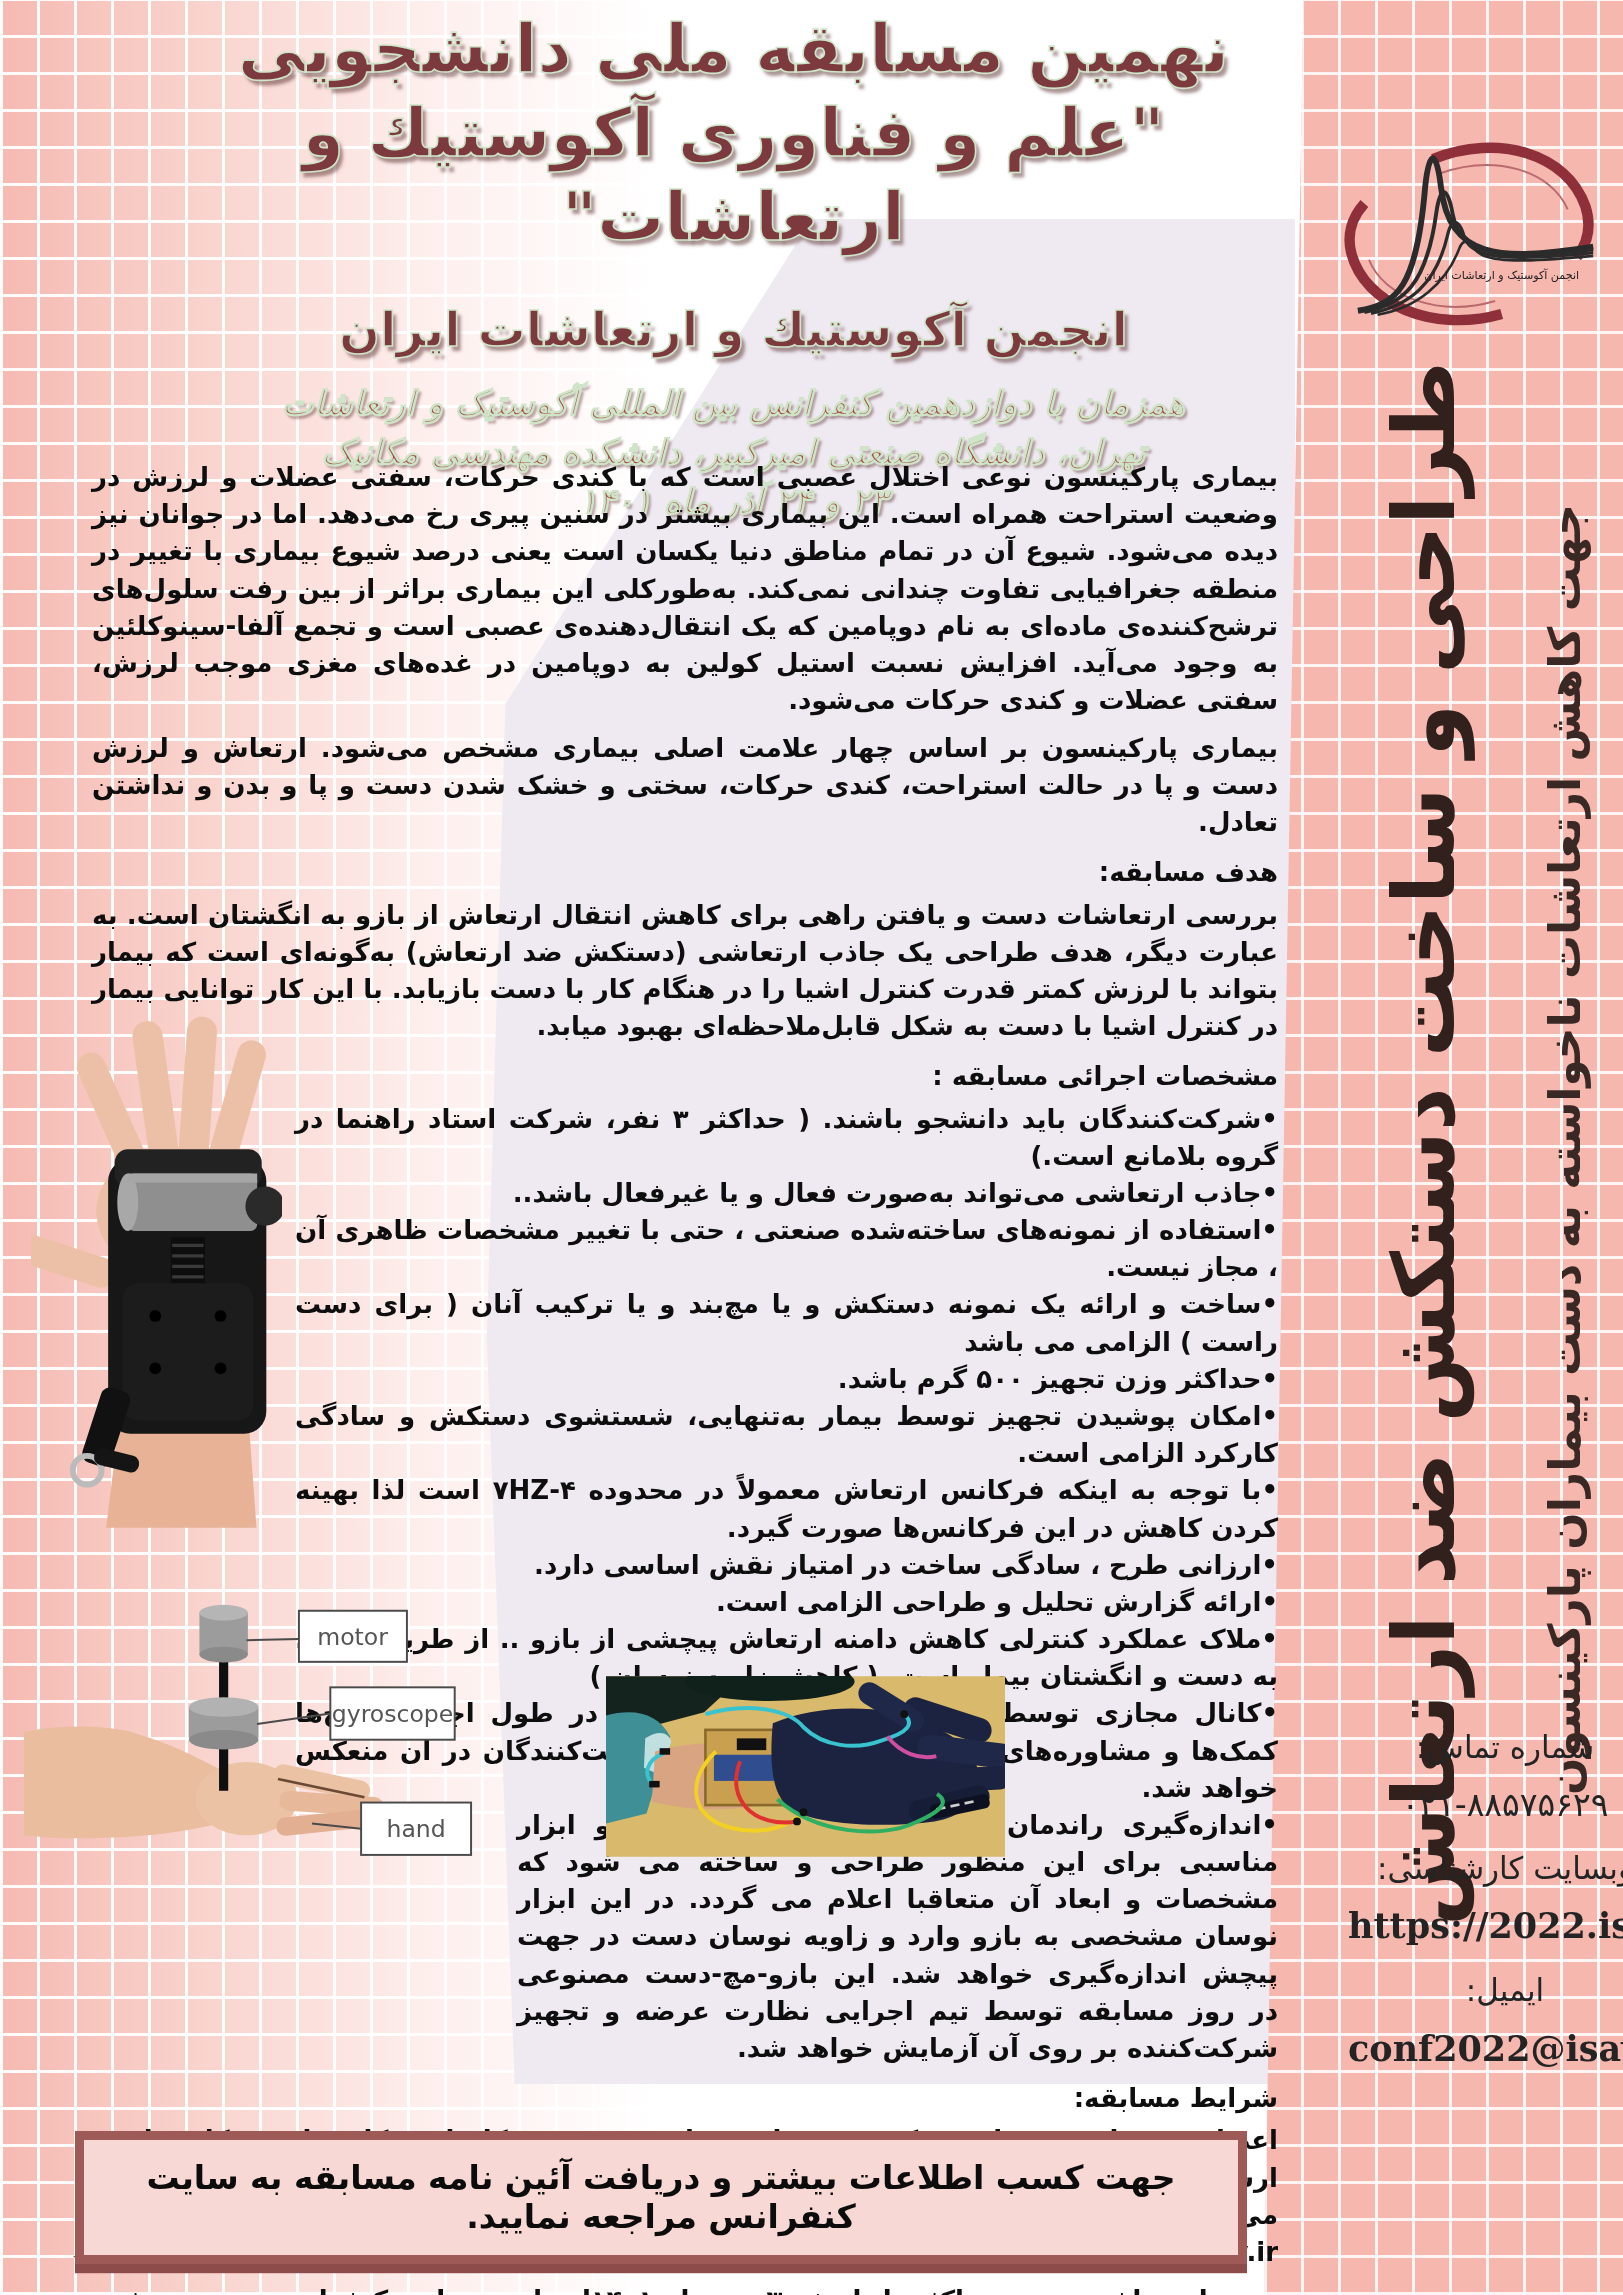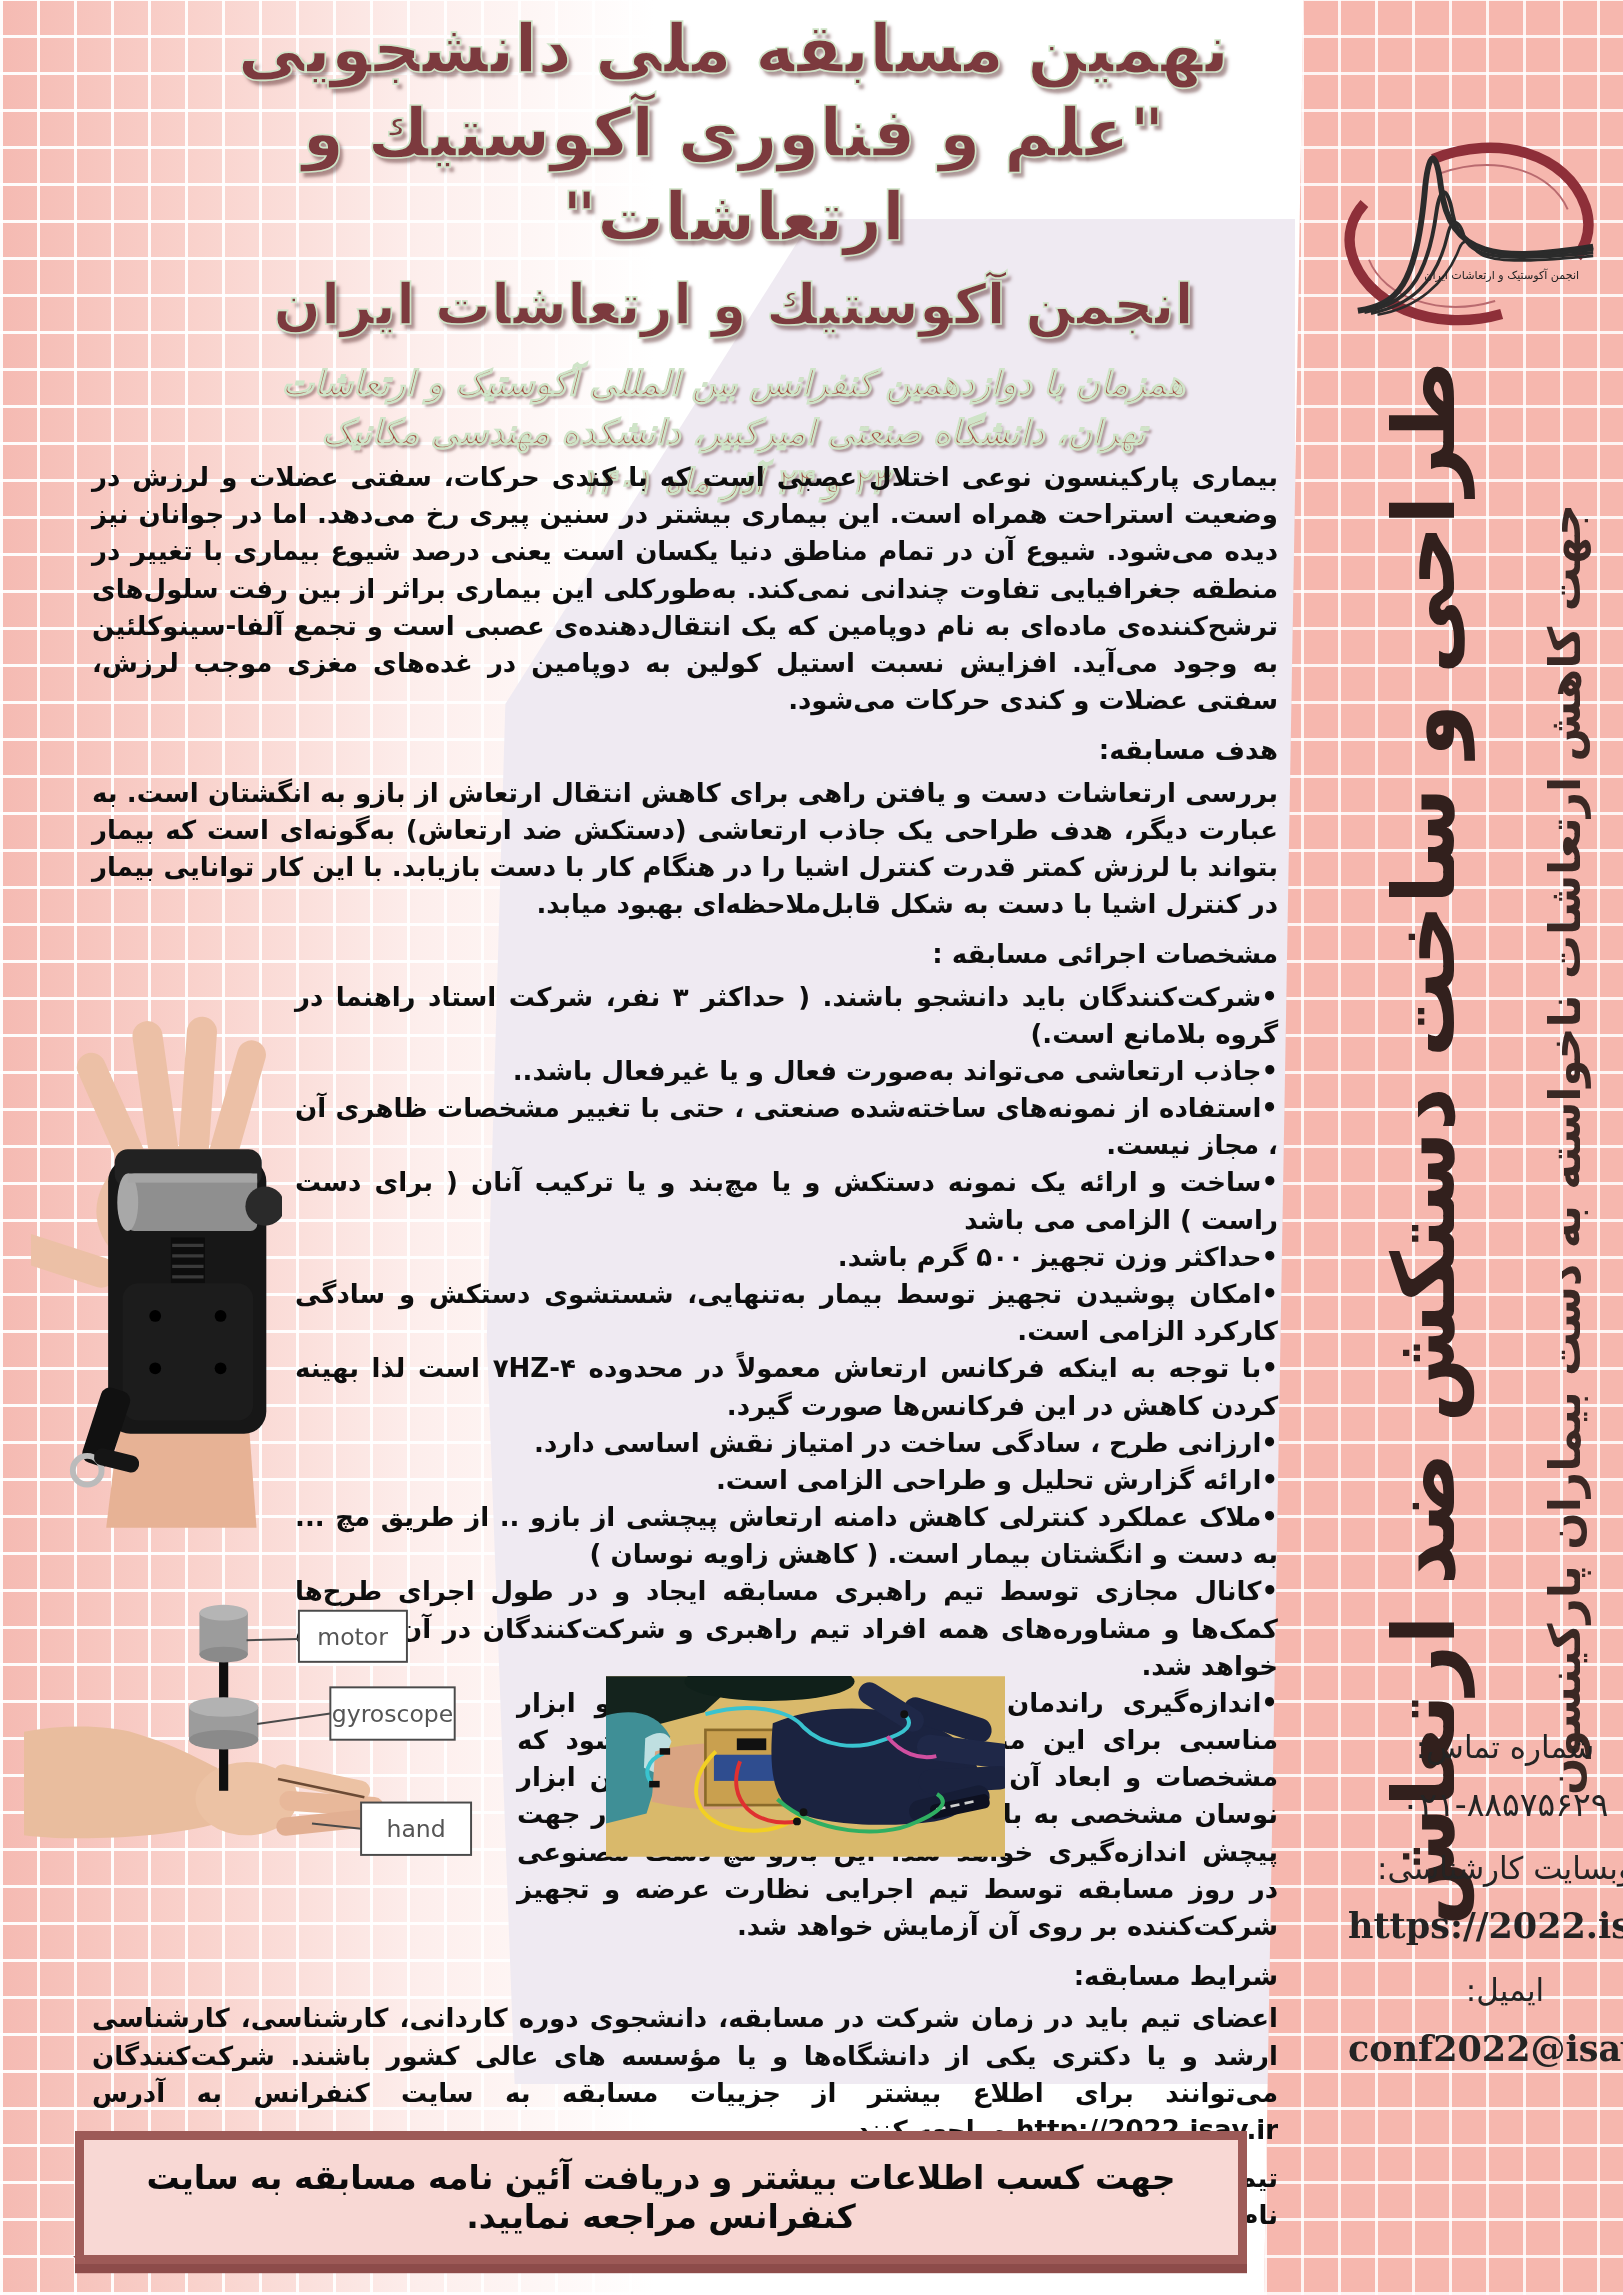--- a/index.html
+++ b/index.html
@@ -25,21 +25,21 @@
       repeating-linear-gradient(0deg, rgba(255,255,255,.85) 0 3.3px, rgba(255,255,255,0) 3.3px 37px);
     clip-path:polygon(11% 0,100% 0,100% 100%,0 100%);
   }
   .header{position:absolute;left:164px;top:8px;width:1139px;text-align:center;direction:rtl;}
   .t-maroon{
     color:#7c3a3e;font-weight:bold;
     -webkit-text-stroke:1.6px #cfe4c8;
     text-shadow:3.9px 4.6px 3.3px rgba(90,45,45,.5);
   }
   .title-1,.title-2{font-size:67px;line-height:1.25;}
-  .title-3{font-size:56px;line-height:1.2;margin-top:12px;}
+  .title-3{font-size:48px;line-height:1.2;margin-top:42px;}
   .t-script{
     color:#a1483f;font-weight:bold;font-style:italic;
     -webkit-text-stroke:1.3px #cfe4c8;
     text-shadow:2.6px 3.3px 2.6px rgba(90,45,45,.45);
     font-size:34px;line-height:1.25;margin-top:6.5px;
   }
   .t-script.first{margin-top:23.6px;}
   .main-text{
     position:absolute;left:92px;top:459px;width:1186px;
     direction:rtl;text-align:justify;
@@ -124,20 +124,21 @@
     <div class="c-label">شماره تماس:</div>
     <div class="c-value">۰۲۱-۸۸۵۷۵۶۲۹</div>
     <div class="c-label">وبسایت کارشناسی:</div>
     <div class="c-value c-latin">https://2022.isav.ir</div>
     <div class="c-label">ایمیل:</div>
     <div class="c-value c-latin">conf2022@isav.ir</div>
   </div>
 
   <div class="main-text">
     <p>بیماری پارکینسون نوعی اختلال عصبی است که با کندی حرکات، سفتی عضلات و لرزش در وضعیت استراحت همراه است. این بیماری بیشتر در سنین پیری رخ می‌دهد. اما در جوانان نیز دیده می‌شود. شیوع آن در تمام مناطق دنیا یکسان است یعنی درصد شیوع بیماری با تغییر در منطقه جغرافیایی تفاوت چندانی نمی‌کند. به‌طورکلی این بیماری براثر از بین رفت سلول‌های ترشح‌کننده‌ی ماده‌ای به نام دوپامین که یک انتقال‌دهنده‌ی عصبی است و تجمع آلفا-سینوکلئین به وجود می‌آید. افزایش نسبت استیل کولین به دوپامین در غده‌های مغزی موجب لرزش، سفتی عضلات و کندی حرکات می‌شود.</p>
+    <p>بیماری پارکینسون بر اساس چهار علامت اصلی بیماری مشخص می‌شود. ارتعاش و لرزش دست و پا در حالت استراحت، کندی حرکات، سختی و خشک شدن دست و پا و بدن و نداشتن تعادل.</p>
     <div class="sec-heading">هدف مسابقه:</div>
     <p>بررسی ارتعاشات دست و یافتن راهی برای کاهش انتقال ارتعاش از بازو به انگشتان است. به عبارت دیگر، هدف طراحی یک جاذب ارتعاشی (دستکش ضد ارتعاش) به‌گونه‌ای است که بیمار بتواند با لرزش کمتر قدرت کنترل اشیا را در هنگام کار با دست بازیابد. با این کار توانایی بیمار در کنترل اشیا با دست به شکل قابل‌ملاحظه‌ای بهبود میابد.</p>
     <div class="sec-heading">مشخصات اجرائی مسابقه :</div>
     <div class="bullet ind1">•شرکت‌کنندگان باید دانشجو باشند. ( حداکثر ۳ نفر، شرکت استاد راهنما در گروه بلامانع است.)</div>
     <div class="bullet ind1">•جاذب ارتعاشی می‌تواند به‌صورت فعال و یا غیرفعال باشد..</div>
     <div class="bullet ind1">•استفاده از نمونه‌های ساخته‌شده صنعتی ، حتی با تغییر مشخصات ظاهری آن ، مجاز نیست.</div>
     <div class="bullet ind1">•ساخت و ارائه یک نمونه دستکش و یا مچ‌بند و یا ترکیب آنان ( برای دست راست ) الزامی می باشد</div>
     <div class="bullet ind1">•حداکثر وزن تجهیز ۵۰۰ گرم باشد.</div>
     <div class="bullet ind1">•امکان پوشیدن تجهیز توسط بیمار به‌تنهایی، شستشوی دستکش و سادگی کارکرد الزامی است.</div>
     <div class="bullet ind1">•با توجه به اینکه فرکانس ارتعاش معمولاً در محدوده ۴-۷HZ است لذا بهینه کردن کاهش در این فرکانس‌ها صورت گیرد.</div>

